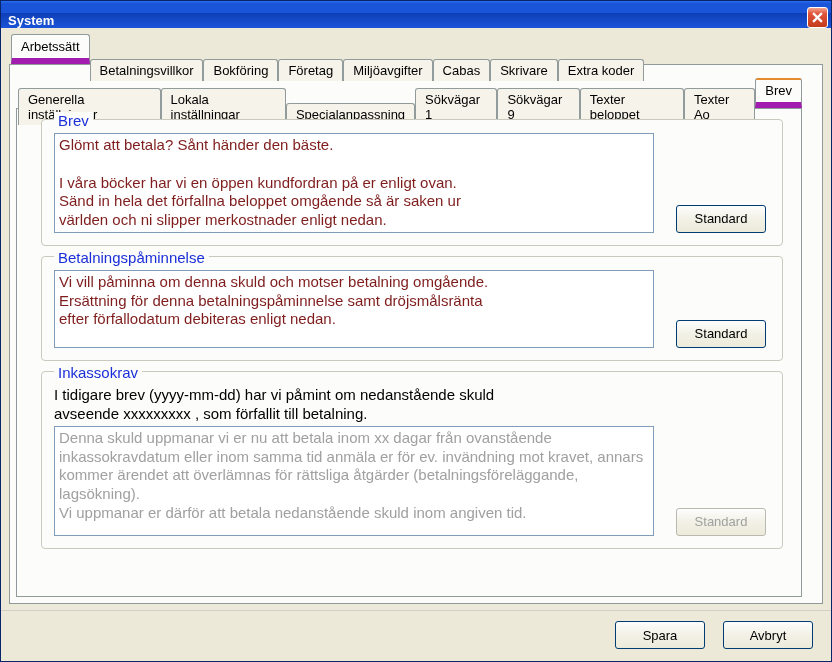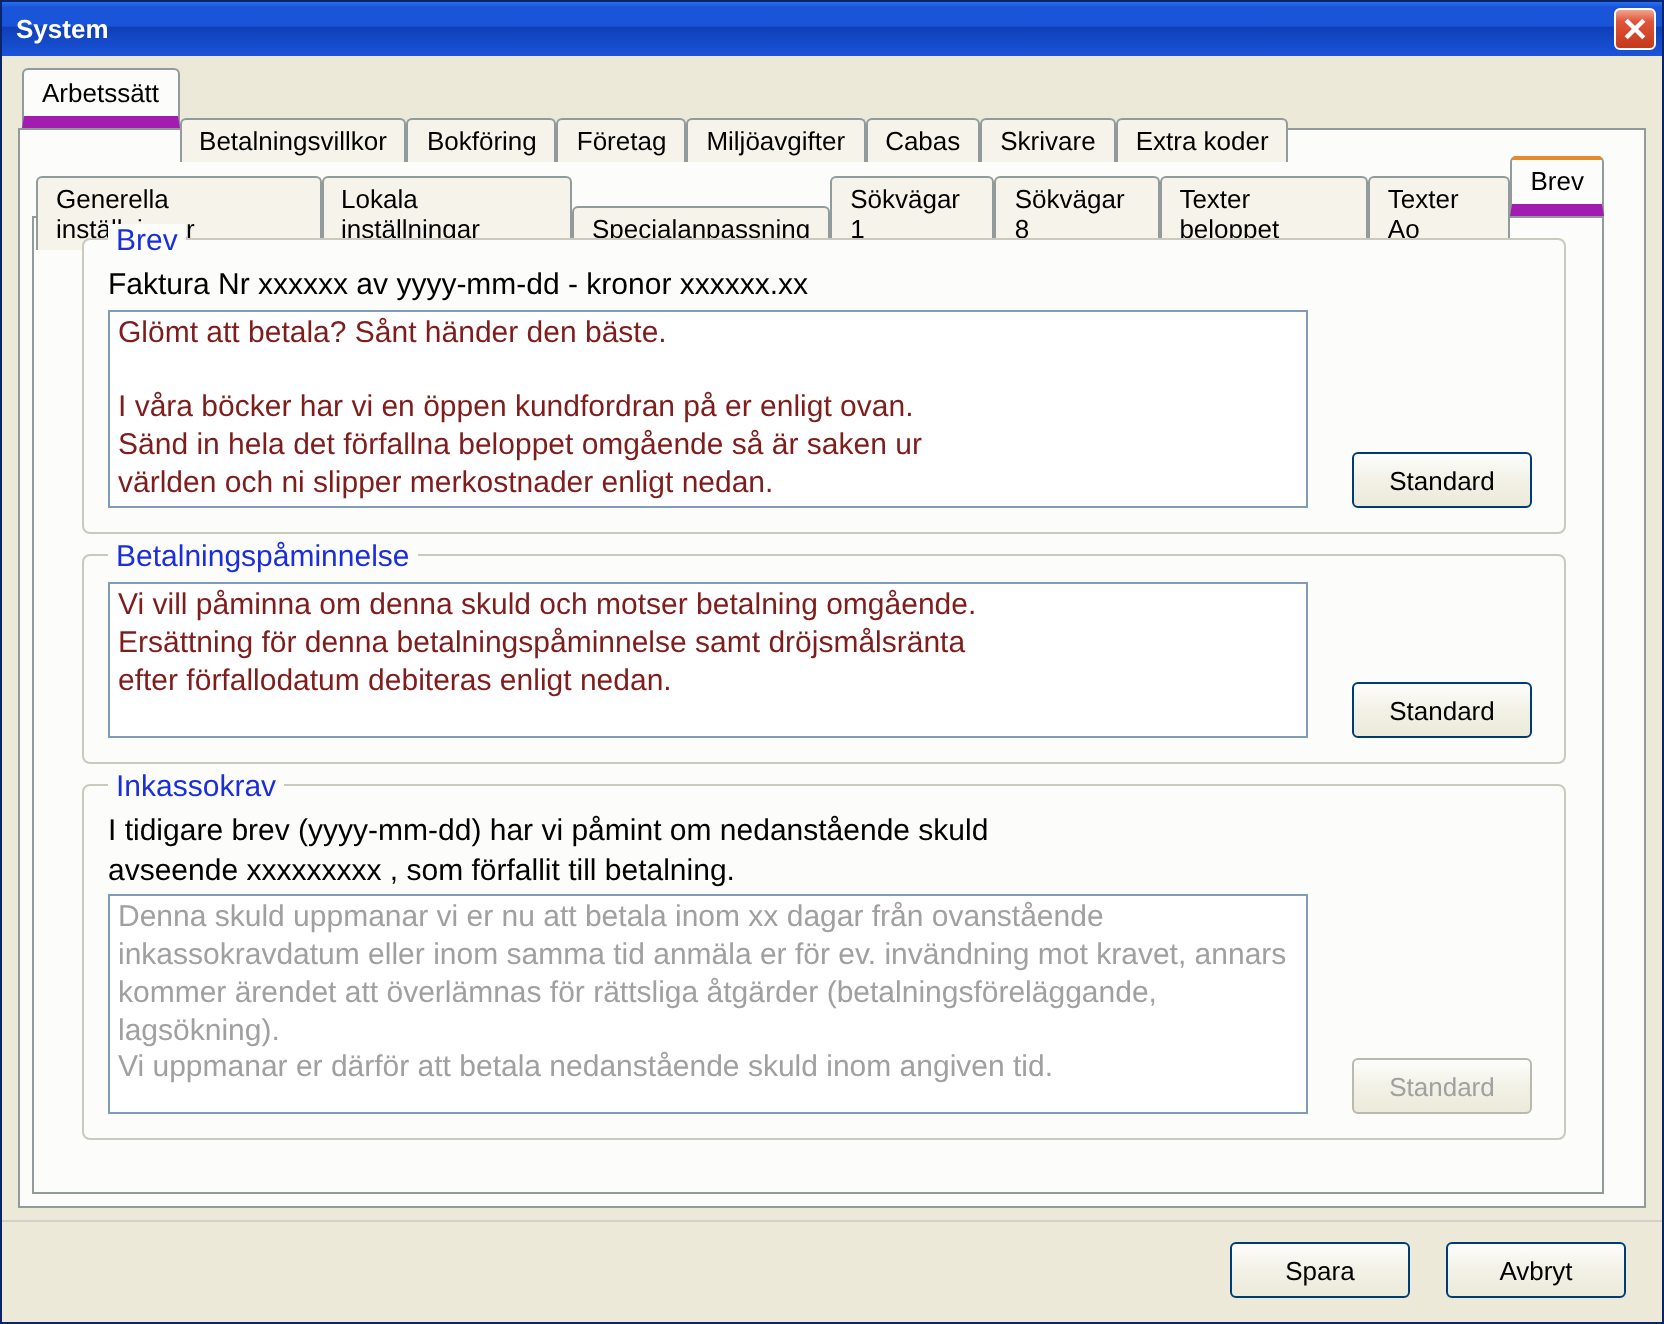--- a/index.html
+++ b/index.html
@@ -13,21 +13,21 @@
   }
   .window {
     width: 832px; height: 662px;
     background: #ece9d8;
     border: 1px solid #0a246a;
     display: flex; flex-direction: column;
   }
   .titlebar {
     height: 27px;
     background: linear-gradient(to bottom, #2a6ef0 0%, #1a54d8 10%, #1a54d8 45%, #0f3fb8 46%, #1a54d8 100%);
-    display: flex; align-items: center;
+    display: flex; align-items: flex-end;
     padding: 0 3px 0 7px;
     color: #fff;
     gap: 44px;
   }
   .titlebar .title {
     flex: 1; font-weight: bold; font-size: 13px;
   }
   .close-btn {
     width: 21px; height: 21px;
     background: linear-gradient(to bottom, #f3a58f 0%, #e0543b 30%, #c23b1a 100%);
@@ -190,32 +190,31 @@
       <div class="tab">Extra koder</div>
     </div>
 
     <div class="tab-panel">
 
       <div class="tab-row">
         <div class="tab">Generella inställningar</div>
         <div class="tab">Lokala inställningar</div>
         <div class="tab">Specialanpassning</div>
         <div class="tab">Sökvägar 1</div>
-        <div class="tab">Sökvägar 8</div>
+        <div class="tab">Sökvägar 9</div>
         <div class="tab">Texter beloppet</div>
         <div class="tab">Texter Ao</div>
         <div class="tab active top-accent">Brev</div>
       </div>
 
       <div class="inner-panel">
 
         <div class="fieldset">
           <span class="legend">Brev</span>
           <div class="inner">
-            <div class="sub-label">Faktura Nr xxxxxx av yyyy-mm-dd - kronor xxxxxx.xx</div>
             <div class="row">
               <textarea rows="5" style="">Glömt att betala? Sånt händer den bäste.
 
 I våra böcker har vi en öppen kundfordran på er enligt ovan.
 Sänd in hela det förfallna beloppet omgående så är saken ur
 världen och ni slipper merkostnader enligt nedan.</textarea>
               <button class="std-btn">Standard</button>
             </div>
           </div>
         </div>

